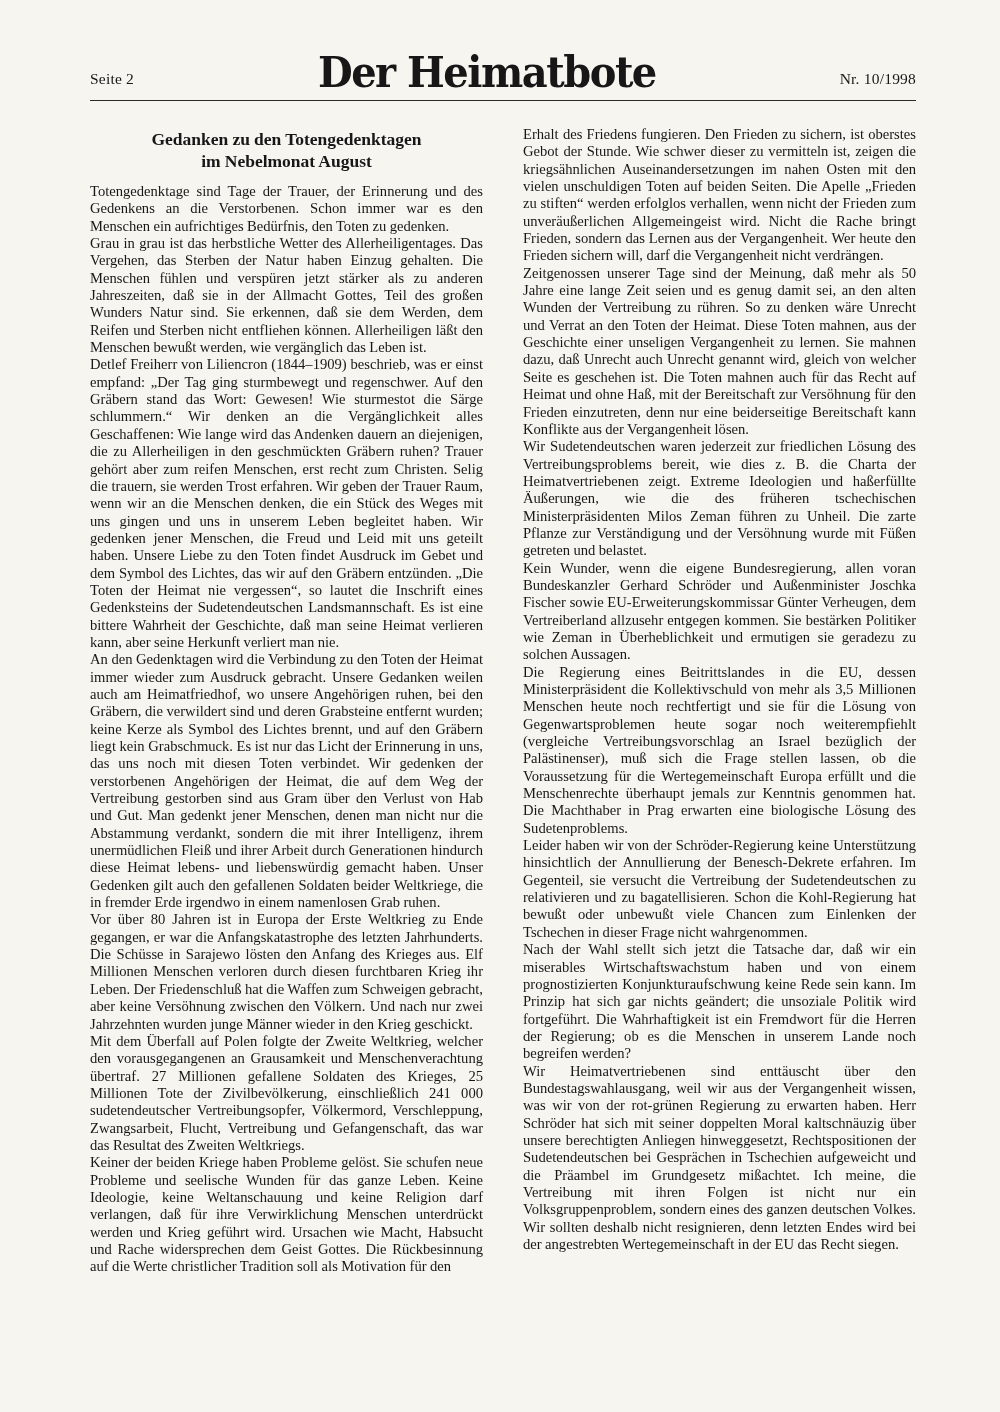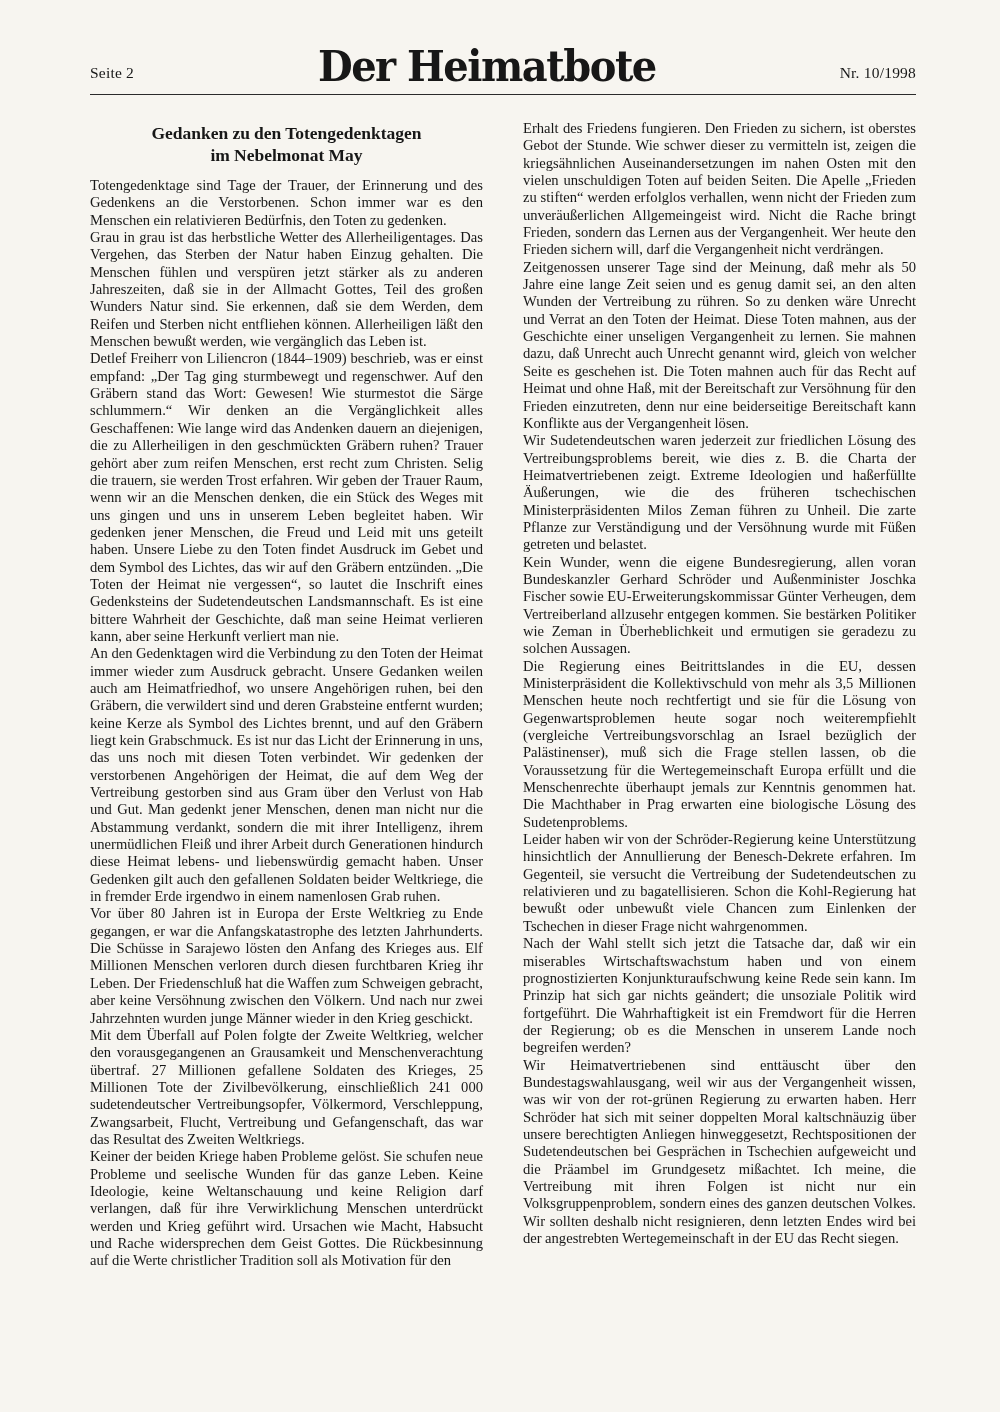--- a/index.html
+++ b/index.html
@@ -8,21 +8,21 @@
     background: #e9e7e2;
     font-family: "Liberation Serif", "DejaVu Serif", serif;
   }
   .page {
     width: 1000px; height: 1412px;
     background: #f7f5f0;
     position: relative;
     overflow: hidden;
     color: #171717;
   }
-  .inner { padding: 48px 84px 0 90px; }
+  .inner { padding: 48px 84px 0 90px; margin-top: 6px; }
   .header {
     display: flex;
     justify-content: space-between;
     align-items: flex-end;
     border-bottom: 1.5px solid #2b2b2b;
     padding-bottom: 8px;
   }
   .side-label {
     font-size: 15.5px;
     line-height: 18px;
@@ -71,24 +71,24 @@
     <div class="header">
       <div class="side-label">Seite 2</div>
       <div class="masthead">Der Heimatbote</div>
       <div class="side-label">Nr. 10/1998</div>
     </div>
 
     <div class="columns">
       <div class="col">
         <h1 class="title">
           <span>Gedanken zu den Totengedenktagen</span><br>
-          <span>im Nebelmonat May</span>
+          <span>im Nebelmonat August</span>
         </h1>
         <div>
-            <p>Totengedenktage sind Tage der Trauer, der Erinnerung und des Gedenkens an die Verstorbenen. Schon immer war es den Menschen ein relativieren Bedürfnis, den Toten zu gedenken.</p>
+            <p>Totengedenktage sind Tage der Trauer, der Erinnerung und des Gedenkens an die Verstorbenen. Schon immer war es den Menschen ein aufrichtiges Bedürfnis, den Toten zu gedenken.</p>
             <p>Grau in grau ist das herbstliche Wetter des Allerheiligentages. Das Vergehen, das Sterben der Natur haben Einzug gehalten. Die Menschen fühlen und verspüren jetzt stärker als zu anderen Jahreszeiten, daß sie in der Allmacht Gottes, Teil des großen Wunders Natur sind. Sie erkennen, daß sie dem Werden, dem Reifen und Sterben nicht entfliehen können. Allerheiligen läßt den Menschen bewußt werden, wie vergänglich das Leben ist.</p>
             <p>Detlef Freiherr von Liliencron (1844–1909) beschrieb, was er einst empfand: „Der Tag ging sturmbewegt und regenschwer. Auf den Gräbern stand das Wort: Gewesen! Wie sturmestot die Särge schlummern.“ Wir denken an die Vergänglichkeit alles Geschaffenen: Wie lange wird das Andenken dauern an diejenigen, die zu Allerheiligen in den geschmückten Gräbern ruhen? Trauer gehört aber zum reifen Menschen, erst recht zum Christen. Selig die trauern, sie werden Trost erfahren. Wir geben der Trauer Raum, wenn wir an die Menschen denken, die ein Stück des Weges mit uns gingen und uns in unserem Leben begleitet haben. Wir gedenken jener Menschen, die Freud und Leid mit uns geteilt haben. Unsere Liebe zu den Toten findet Ausdruck im Gebet und dem Symbol des Lichtes, das wir auf den Gräbern entzünden. „Die Toten der Heimat nie vergessen“, so lautet die Inschrift eines Gedenksteins der Sudetendeutschen Landsmannschaft. Es ist eine bittere Wahrheit der Geschichte, daß man seine Heimat verlieren kann, aber seine Herkunft verliert man nie.</p>
             <p>An den Gedenktagen wird die Verbindung zu den Toten der Heimat immer wieder zum Ausdruck gebracht. Unsere Gedanken weilen auch am Heimatfriedhof, wo unsere Angehörigen ruhen, bei den Gräbern, die verwildert sind und deren Grabsteine entfernt wurden; keine Kerze als Symbol des Lichtes brennt, und auf den Gräbern liegt kein Grabschmuck. Es ist nur das Licht der Erinnerung in uns, das uns noch mit diesen Toten verbindet. Wir gedenken der verstorbenen Angehörigen der Heimat, die auf dem Weg der Vertreibung gestorben sind aus Gram über den Verlust von Hab und Gut. Man gedenkt jener Menschen, denen man nicht nur die Abstammung verdankt, sondern die mit ihrer Intelligenz, ihrem unermüdlichen Fleiß und ihrer Arbeit durch Generationen hindurch diese Heimat lebens- und liebenswürdig gemacht haben. Unser Gedenken gilt auch den gefallenen Soldaten beider Weltkriege, die in fremder Erde irgendwo in einem namenlosen Grab ruhen.</p>
             <p>Vor über 80 Jahren ist in Europa der Erste Weltkrieg zu Ende gegangen, er war die Anfangskatastrophe des letzten Jahrhunderts. Die Schüsse in Sarajewo lösten den Anfang des Krieges aus. Elf Millionen Menschen verloren durch diesen furchtbaren Krieg ihr Leben. Der Friedenschluß hat die Waffen zum Schweigen gebracht, aber keine Versöhnung zwischen den Völkern. Und nach nur zwei Jahrzehnten wurden junge Männer wieder in den Krieg geschickt.</p>
             <p>Mit dem Überfall auf Polen folgte der Zweite Weltkrieg, welcher den vorausgegangenen an Grausamkeit und Menschenverachtung übertraf. 27 Millionen gefallene Soldaten des Krieges, 25 Millionen Tote der Zivilbevölkerung, einschließlich 241 000 sudetendeutscher Vertreibungsopfer, Völkermord, Verschleppung, Zwangsarbeit, Flucht, Vertreibung und Gefangenschaft, das war das Resultat des Zweiten Weltkriegs.</p>
             <p>Keiner der beiden Kriege haben Probleme gelöst. Sie schufen neue Probleme und seelische Wunden für das ganze Leben. Keine Ideologie, keine Weltanschauung und keine Religion darf verlangen, daß für ihre Verwirklichung Menschen unterdrückt werden und Krieg geführt wird. Ursachen wie Macht, Habsucht und Rache widersprechen dem Geist Gottes. Die Rückbesinnung auf die Werte christlicher Tradition soll als Motivation für den</p>
           </div>
       </div>
       <div class="col">
         <div>

